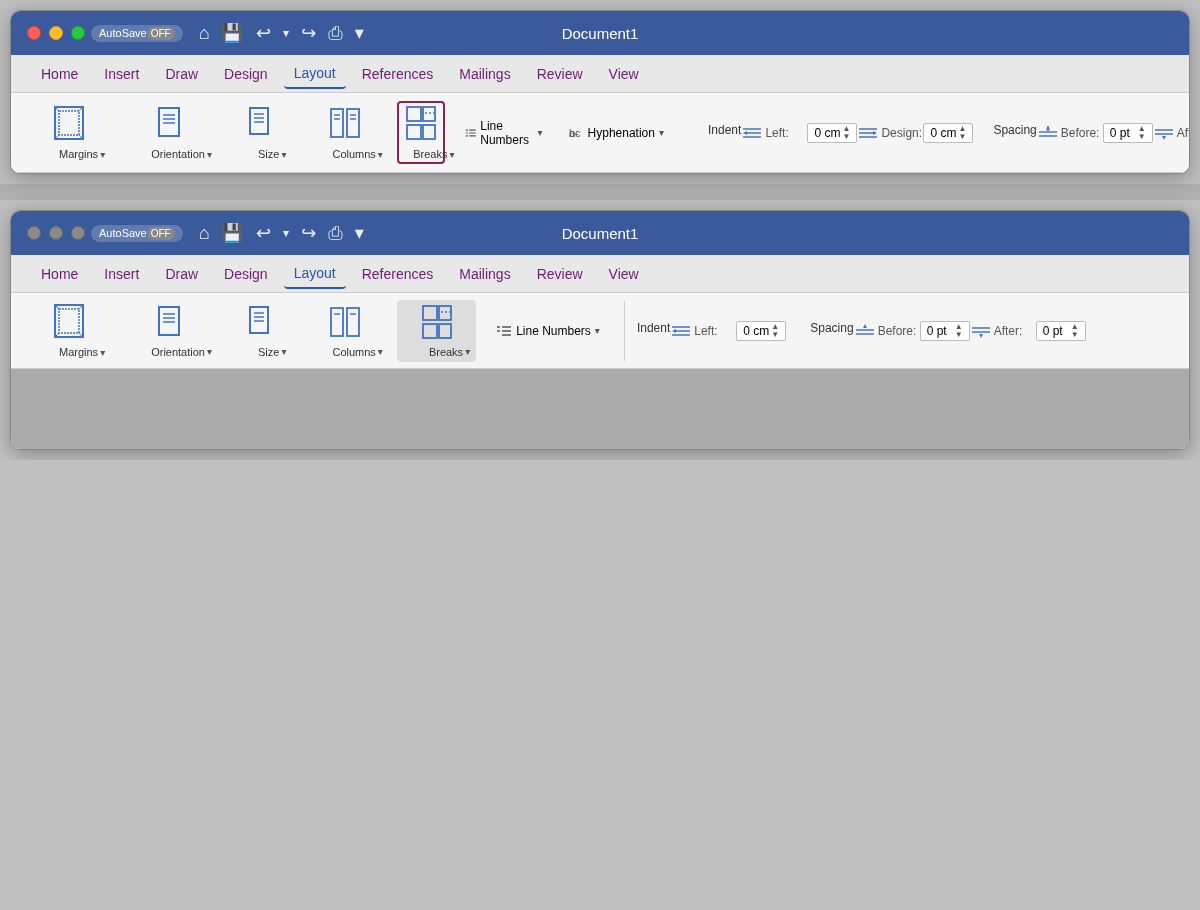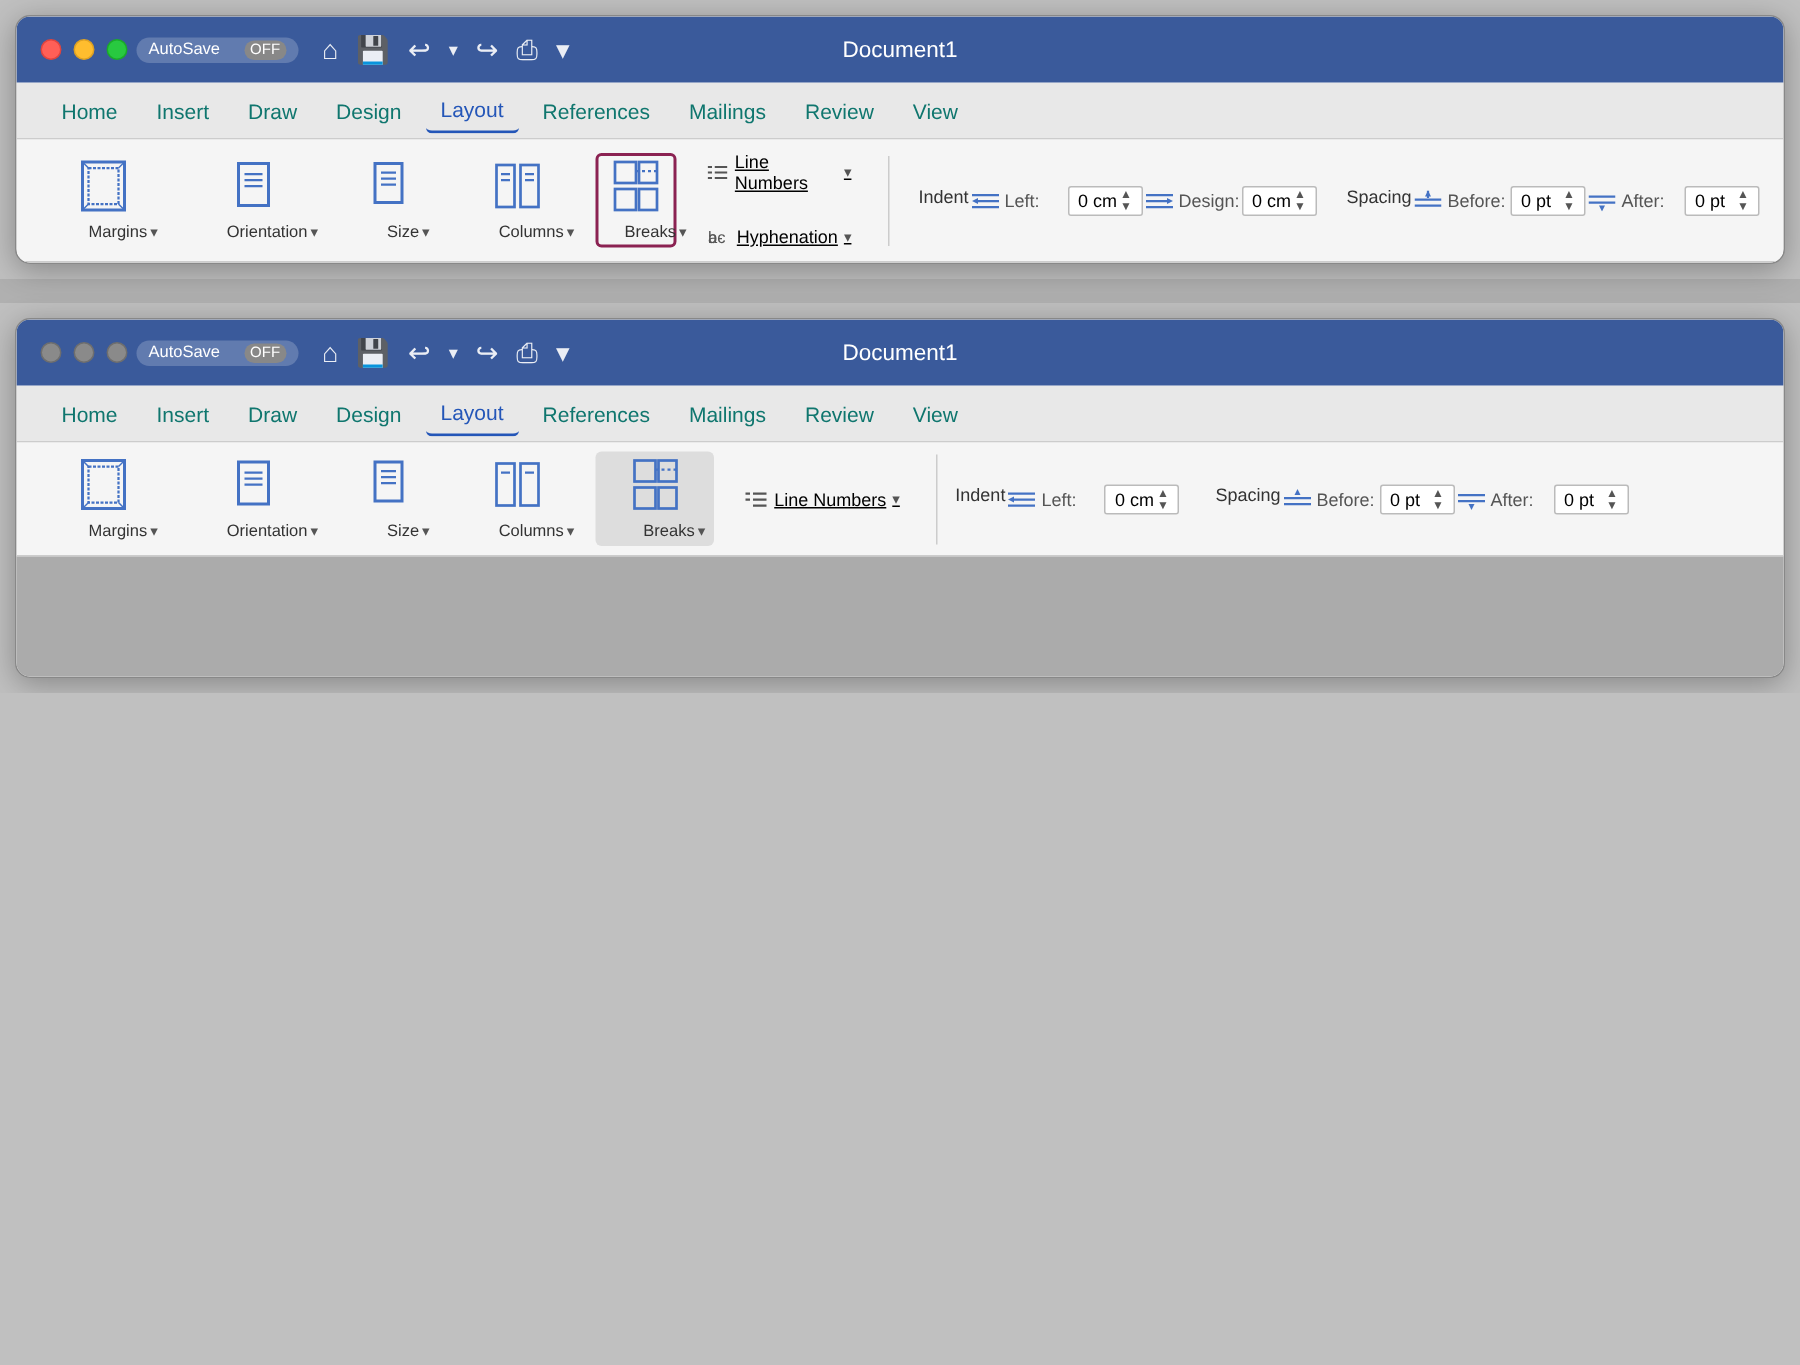--- a/index.html
+++ b/index.html
@@ -51,21 +51,21 @@
       opacity: 0.9;
     }
     .autosave-pill {
       background: rgba(255,255,255,0.2);
       border-radius: 10px;
       padding: 2px 8px;
       color: white;
       font-size: 11px;
       display: flex;
       align-items: center;
-      gap: 16px;
+      gap: 0;
       margin-left: 6px;
     }
     .toggle-off {
       background: #888;
       border-radius: 8px;
       padding: 1px 4px;
       font-size: 10px;
       color: white;
     }
 
@@ -75,21 +75,21 @@
       height: 38px;
       display: flex;
       align-items: center;
       padding: 0 20px;
       border-bottom: 1px solid #ccc;
       gap: 6px;
     }
     .menu-item {
       padding: 6px 10px;
       font-size: 14px;
-      color: #0f766e;
+      color: #701a75;
       cursor: pointer;
       border-radius: 4px;
     }
     .menu-item.active {
       color: #2456b8;
       border-bottom: 2px solid #2456b8;
       font-weight: 400;
     }
 
     
@@ -180,24 +180,23 @@
     .spinner-btn {
       font-size: 8px;
       line-height: 1;
       cursor: pointer;
       color: #555;
     }
 
     
     .line-area {
       display: flex;
-      flex-direction: column;
+      flex-direction: row;
       gap: 17px;
       margin-left: 4px;
-      text-decoration: underline;
     }
     .line-btn {
       display: flex;
       align-items: center;
       gap: 4px;
       font-size: 12px;
       cursor: pointer;
       padding: 2px 4px;
       border-radius: 3px;
     }

